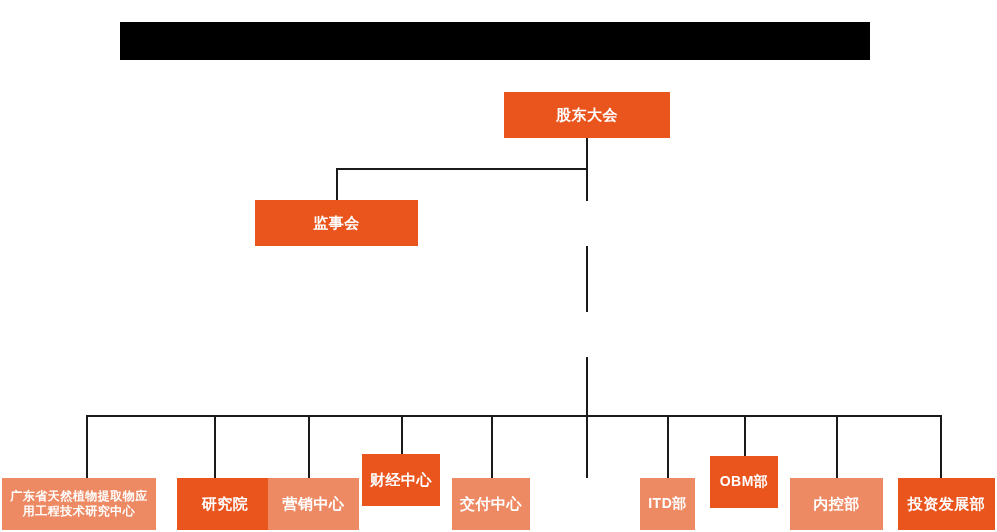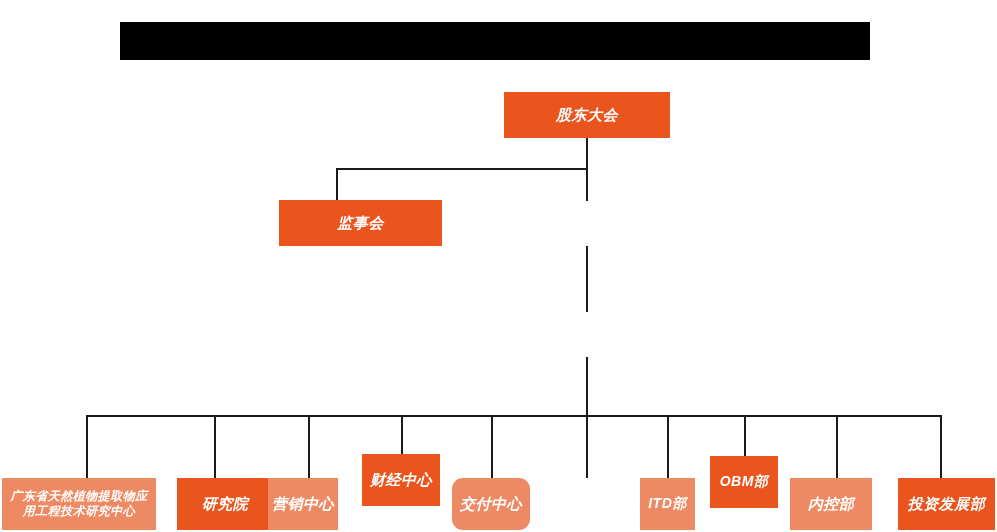--- a/index.html
+++ b/index.html
@@ -29,21 +29,20 @@
     position: absolute;
     display: flex;
     align-items: center;
     justify-content: center;
     text-align: center;
     color: #ffffff;
     font-weight: bold;
     box-sizing: border-box;
     line-height: 1.25;
     letter-spacing: 0.5px;
-    font-style: italic;
   }
   .node.primary   { background: #EA541D; }
   .node.secondary { background: #EE8A63; }
   .node-label {
     display: block;
     padding: 0 4px;
     white-space: pre-line;
   }
   .connector {
     position: absolute;
@@ -64,21 +63,21 @@
   </div>
 
   <div class="connector v" style="left:586px; top:138px; height:31px;"></div>
 
   <div class="connector h" style="left:336px; top:168px; width:251px;"></div>
 
   <div class="connector v" style="left:336px; top:168px; height:33px;"></div>
 
   <div class="connector v" style="left:586px; top:168px; height:33px;"></div>
 
-  <div class="node primary" style="left:255px; top:200px; width:163px; height:46px; font-size:15px;margin-left:24px;">
+  <div class="node primary" style="left:255px; top:200px; width:163px; height:46px; font-size:15px;">
     <span class="node-label">监事会</span>
   </div>
 
 
   <div class="connector v" style="left:586px; top:246px; height:66px;"></div>
 
 
   <div class="connector v" style="left:586px; top:357px; height:60px;"></div>
 
   <div class="connector h" style="left:86px; top:415px; width:855px;"></div>
@@ -96,42 +95,42 @@
 
   <div class="node secondary" style="left:2px; top:478px; width:154px; height:52px; font-size:12px;">
     <span class="node-label">广东省天然植物提取物应
 用工程技术研究中心</span>
   </div>
 
   <div class="node primary" style="left:177px; top:478px; width:96px; height:52px; font-size:15px;">
     <span class="node-label">研究院</span>
   </div>
 
-  <div class="node secondary" style="left:268px; top:478px; width:70px; height:52px; font-size:15px;">
+  <div class="node secondary" style="left:268px; top:478px; width:91px; height:52px; font-size:15px;">
     <span class="node-label">营销中心</span>
   </div>
 
   <div class="node primary" style="left:362px; top:454px; width:78px; height:52px; font-size:15px;">
     <span class="node-label">财经中心</span>
   </div>
 
-  <div class="node secondary" style="left:452px; top:478px; width:78px; height:52px; font-size:15px;border-radius:11px;">
+  <div class="node secondary" style="left:452px; top:478px; width:78px; height:52px; font-size:15px;">
     <span class="node-label">交付中心</span>
   </div>
 
 
   <div class="node secondary" style="left:640px; top:478px; width:55px; height:52px; font-size:14px;">
     <span class="node-label">ITD部</span>
   </div>
 
   <div class="node primary" style="left:710px; top:456px; width:68px; height:52px; font-size:14px;">
     <span class="node-label">OBM部</span>
   </div>
 
-  <div class="node secondary" style="left:790px; top:478px; width:82px; height:52px; font-size:15px;">
+  <div class="node secondary" style="left:790px; top:478px; width:93px; height:52px; font-size:15px;">
     <span class="node-label">内控部</span>
   </div>
 
   <div class="node primary" style="left:898px; top:478px; width:97px; height:52px; font-size:15px;">
     <span class="node-label">投资发展部</span>
   </div>
 
 </div>
 
 </body></html>

